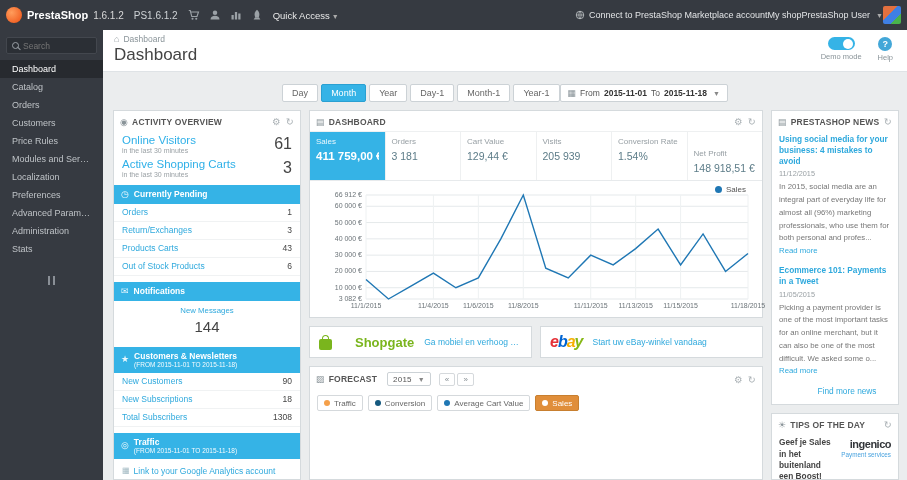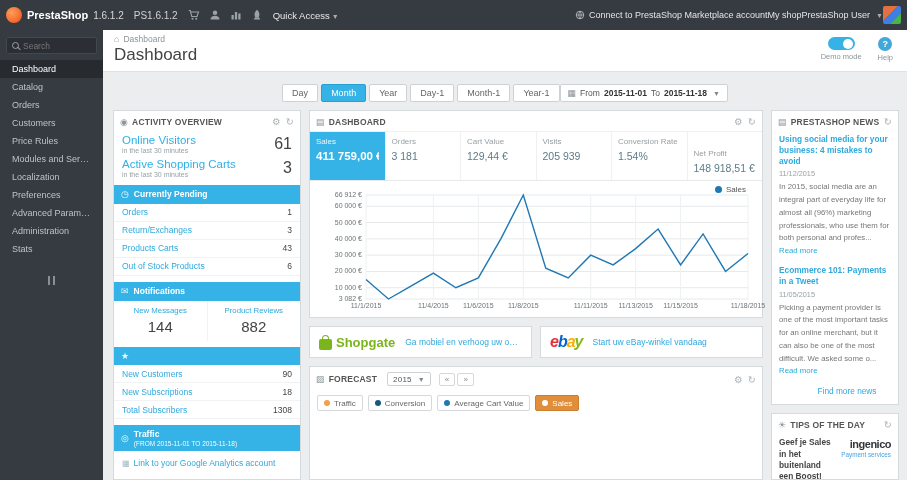--- a/index.html
+++ b/index.html
@@ -109,21 +109,21 @@
   .ylabel { position:absolute; left:-50px; width:46px; text-align:right; font-size:7px; color:#6b7378; }
   .xlabels { position:relative; height:11px; margin-top:3px; }
   .xlabel { position:absolute; transform:translateX(-50%); font-size:7px; color:#6b7378; white-space:nowrap; }
 
   
   .promo-row { display:flex; gap:8px; flex-shrink:0; }
   .promo { flex:1; background:#fff; border:1px solid #d5dadd; display:flex; align-items:center; gap:10px; padding:7px 9px; min-width:0; }
   .shopgate-logo { display:flex; align-items:center; gap:4px; }
   .bag { width:13px; height:11px; background:#7ab51d; border-radius:2px; position:relative; margin-top:4px; }
   .bag::before { content:""; position:absolute; top:-4px; left:3px; width:5px; height:5px; border:1.5px solid #7ab51d; border-bottom:none; border-radius:4px 4px 0 0; }
-  .shopgate-name { color:#7ab51d; font-weight:bold; font-size:13px; }
+  .shopgate-name { color:#7ab51d; font-weight:bold; font-size:13px;margin-left:19px; }
   .promo a { color:#2fa9dd; font-size:8.5px; white-space:nowrap; overflow:hidden; text-overflow:ellipsis; }
   .ebay-logo { font-weight:bold; font-size:16px; letter-spacing:-1px; font-style:italic; line-height:1; }
   .eb-e { color:#e53238; } .eb-b { color:#0064d2; } .eb-a { color:#f5af02; } .eb-y { color:#86b817; }
 
   
   .forecast { flex:1; min-height:0; overflow:hidden; }
   .year-select { border:1px solid #ccd2d6; border-radius:2px; font-size:8px; font-weight:normal; color:#555; padding:1.5px 5px; display:flex; align-items:center; gap:4px; margin-left:6px; cursor:pointer; }
   .pager { display:flex; gap:2px; margin-left:4px; }
   .pager span { border:1px solid #d5d9dc; border-radius:2px; font-size:8px; font-weight:normal; color:#889095; padding:1px 5px; cursor:pointer; }
   .legend-row { display:flex; gap:5px; padding:5px 7px; flex-wrap:wrap; }
@@ -327,28 +327,28 @@
 
           <div class="cyanbar">
             <span class="cb-icon">✉</span>
             <span>Notifications</span>
           </div>
           <div class="notif-grid">
             <div class="notif-cell">
               <div class="notif-label">New Messages</div>
               <div class="notif-value">144</div>
             </div>
-            <div class="notif-cell">
-              <div class="notif-label">Product Reviews</div>
-              <div class="notif-value">882</div>
-            </div>
           </div>
 
           <div class="cyanbar">
             <span class="cb-icon">★</span>
+            <div>
+              <div>Customers &amp; Newsletters</div>
+              <div class="cb-sub">(FROM 2015-11-01 TO 2015-11-18)</div>
+            </div>
           </div>
           <div class="prow">
             <a>New Customers</a>
             <span class="val">90</span>
           </div>
           <div class="prow">
             <a>New Subscriptions</a>
             <span class="val">18</span>
           </div>
           <div class="prow">

